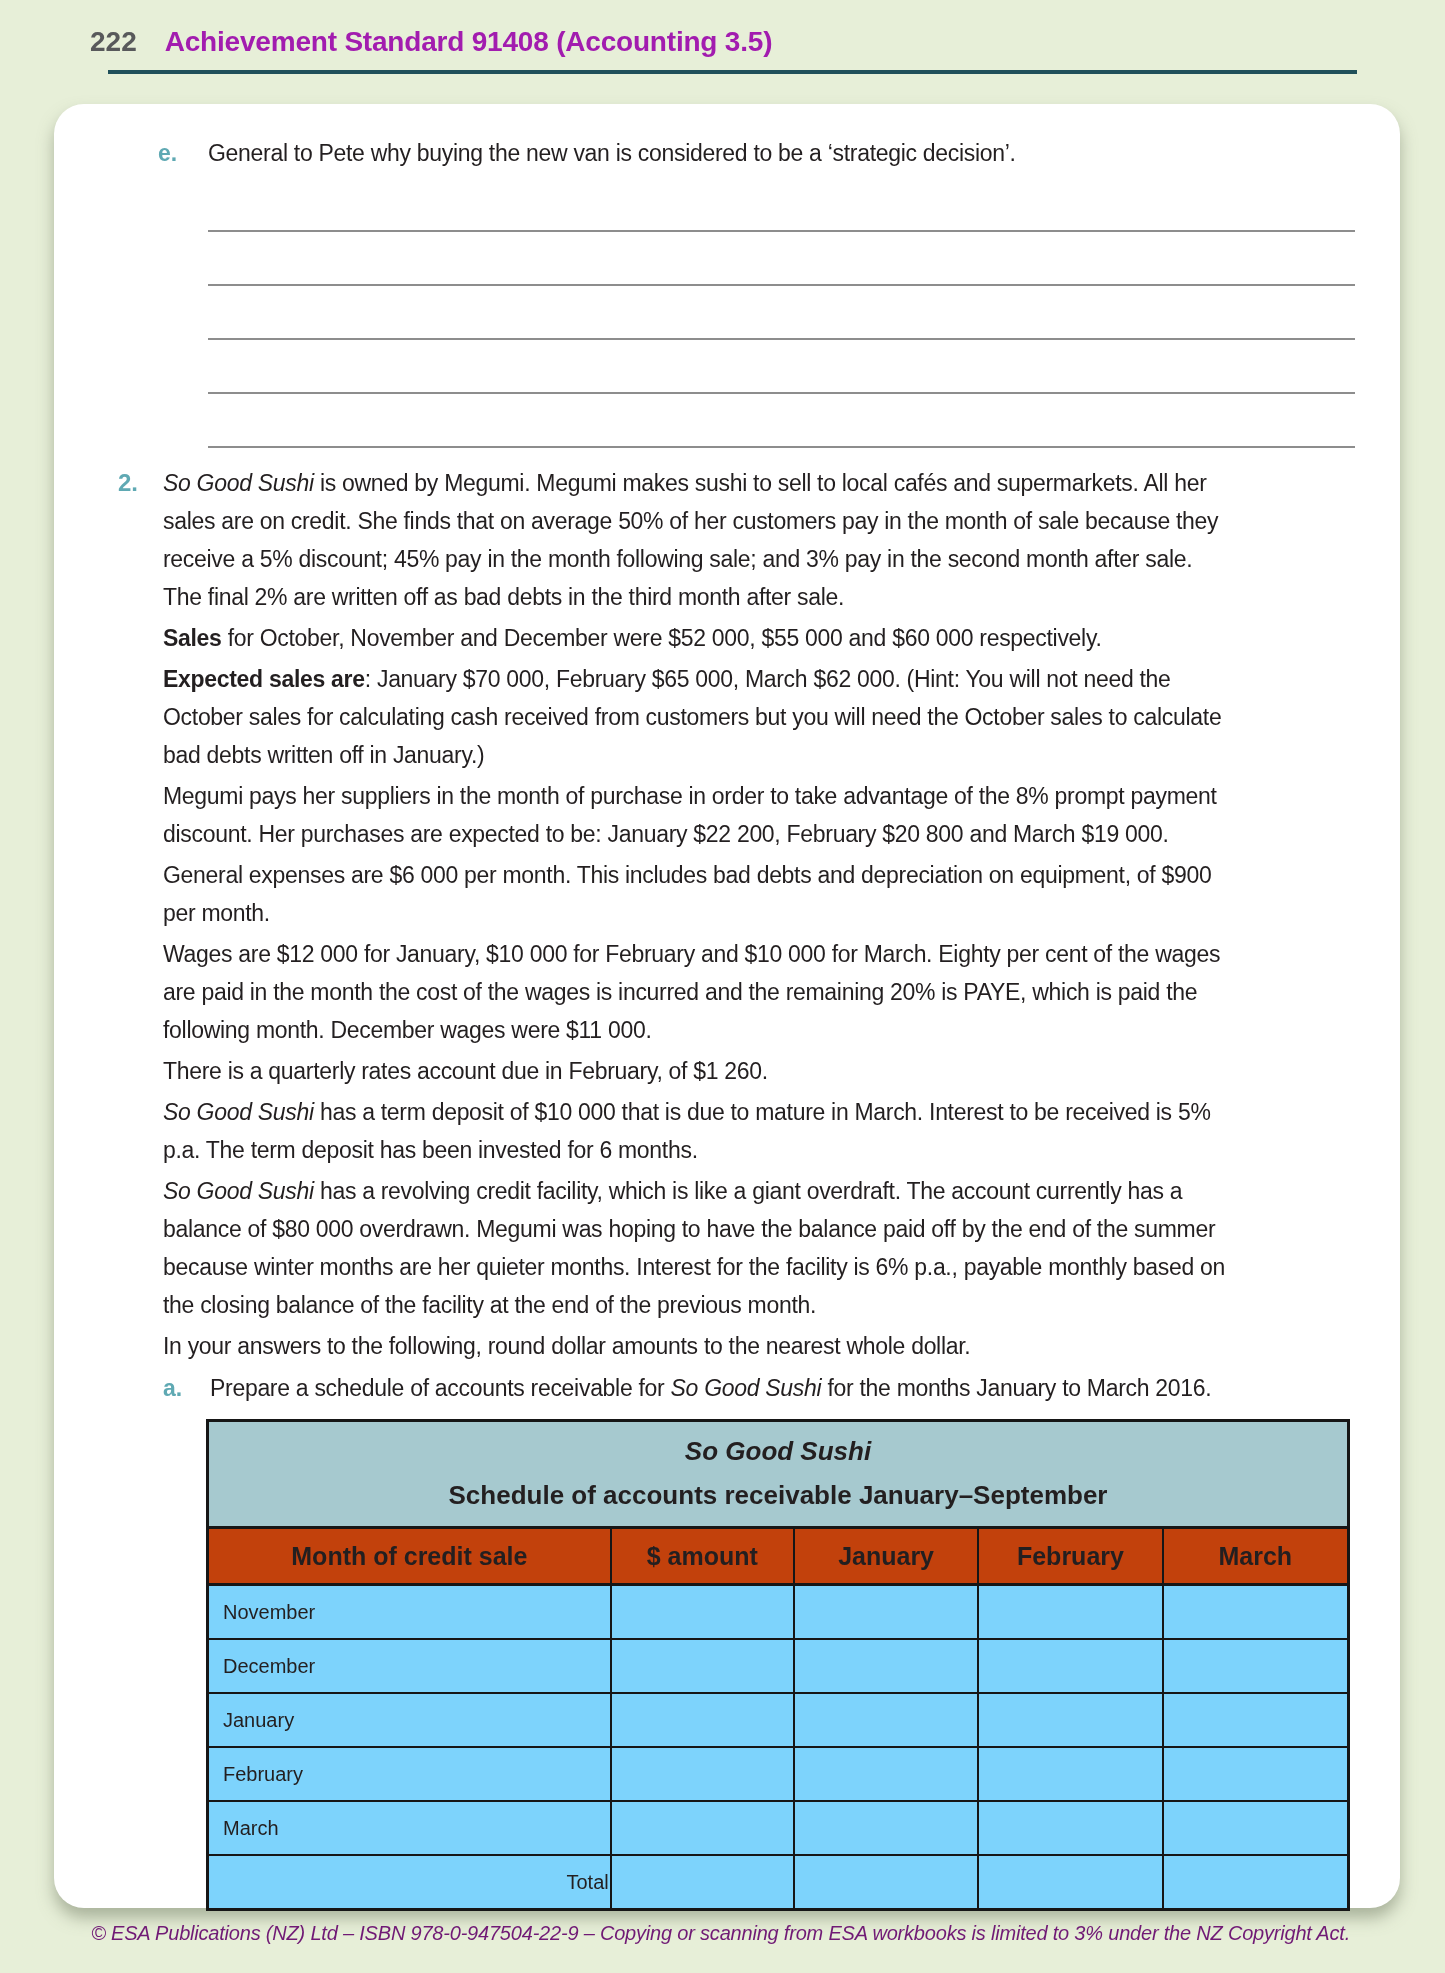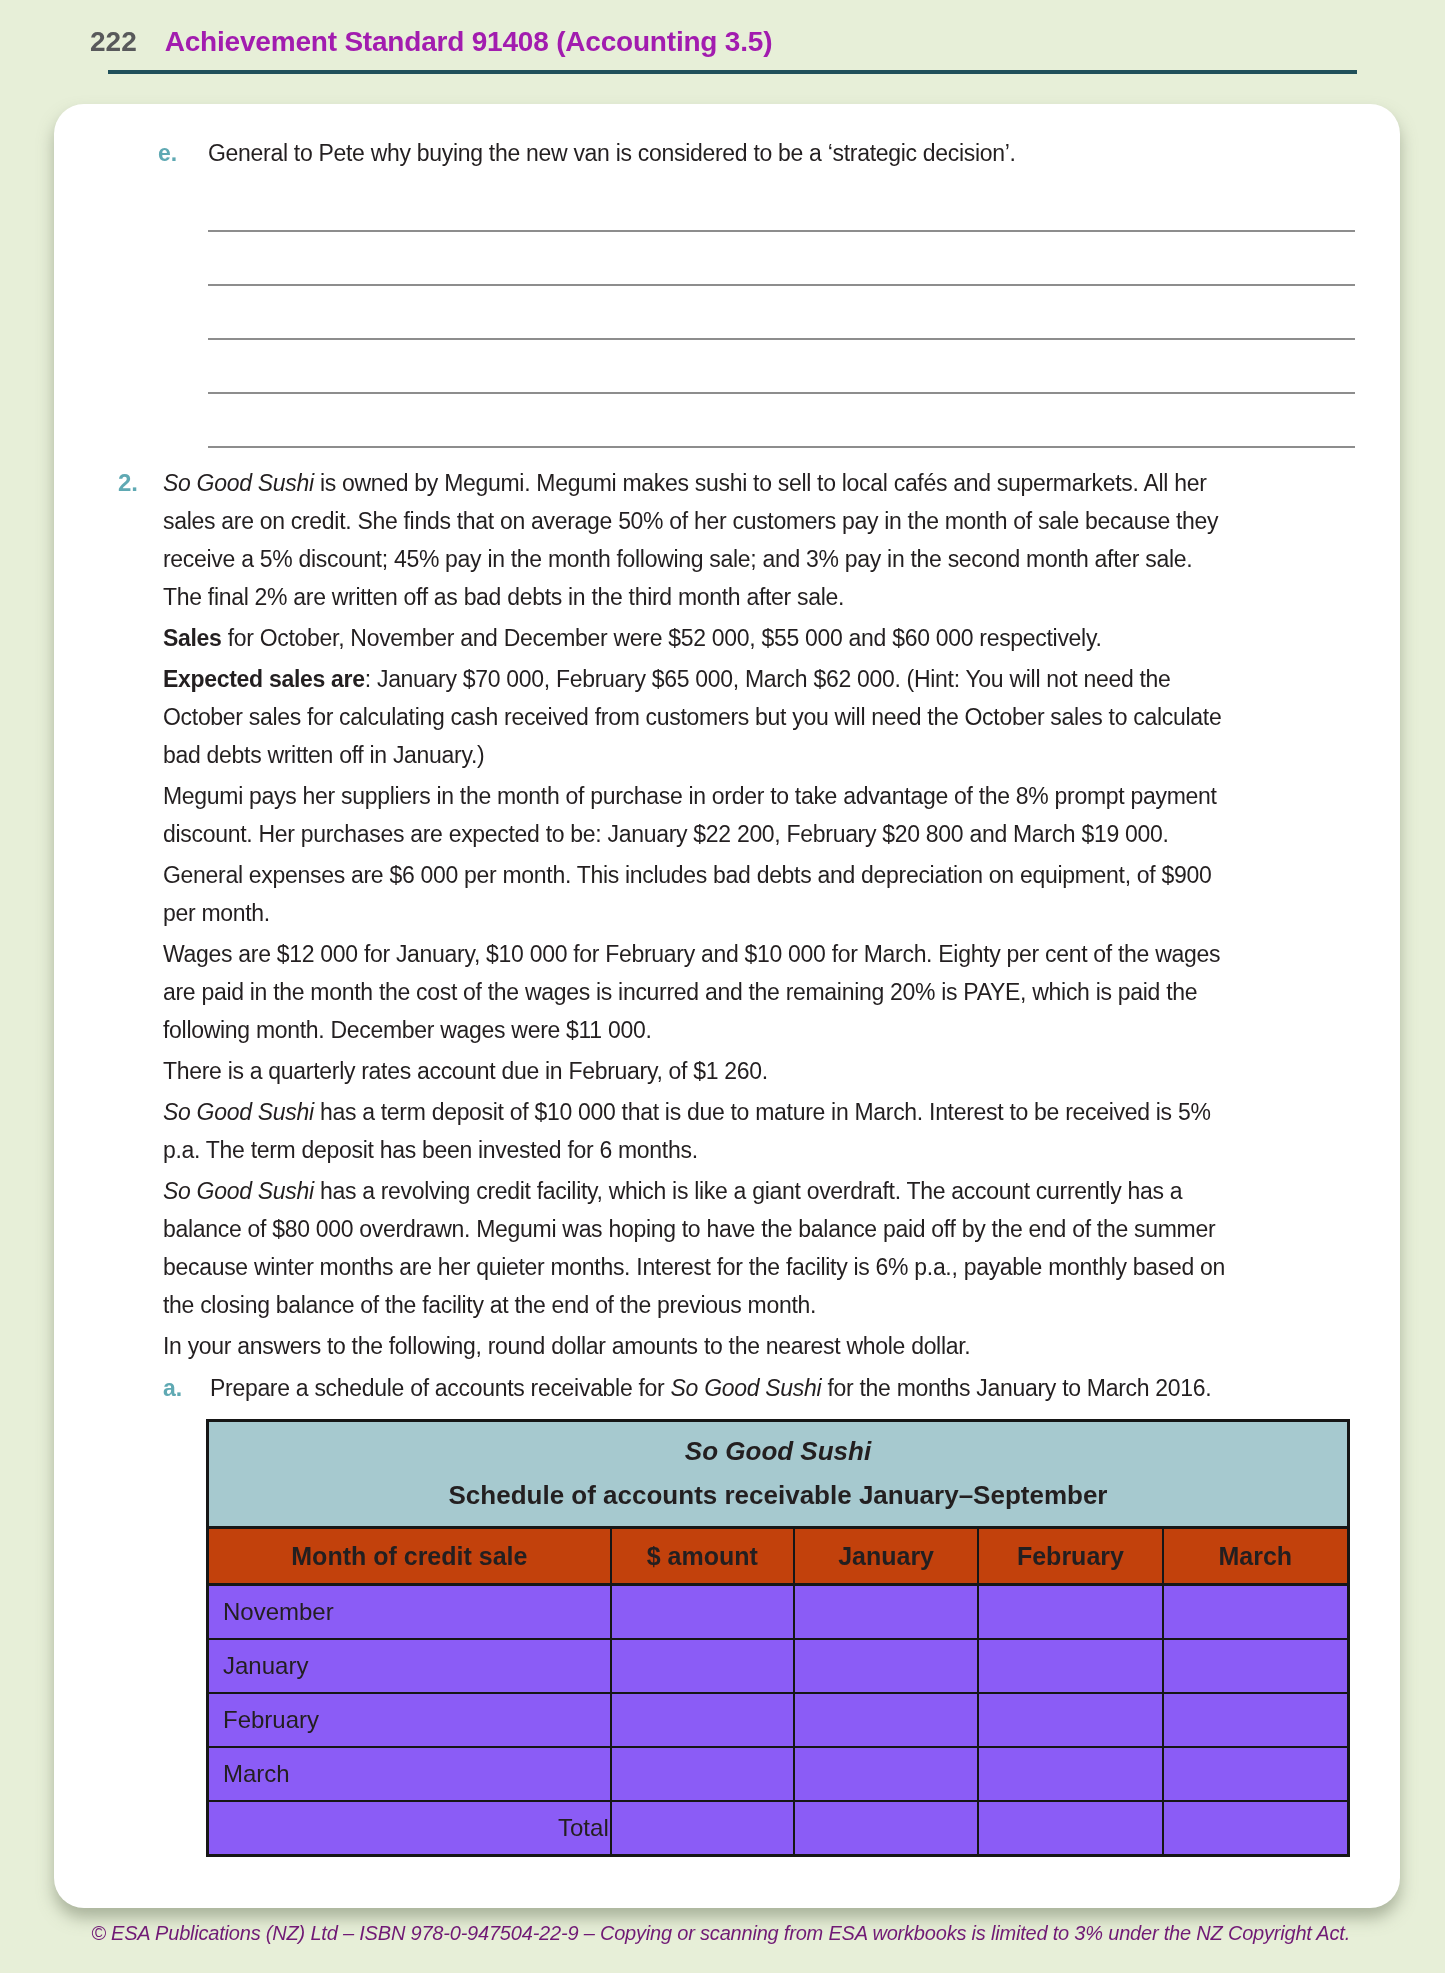--- a/index.html
+++ b/index.html
@@ -40,21 +40,21 @@
   
   .table-wrap{margin:12px 5px 0 43px;border:3px solid #161616;background:#fff;}
   .t-title{background:#a6c9cf;border-bottom:3px solid #161616;text-align:center;padding:12px 0 14px;}
   .t-title .t1{font-weight:bold;font-style:italic;font-size:26px;line-height:34px;}
   .t-title .t2{font-weight:bold;font-size:26px;line-height:34px;margin-top:10px;}
   table{border-collapse:collapse;width:100%;table-layout:fixed;}
   th{background:#c2410c;font-size:25px;font-weight:bold;height:52px;
      border:2px solid #161616;border-top:0;border-bottom:3px solid #161616;text-align:center;}
   th:first-child,td:first-child{border-left:0;}
   th:last-child,td:last-child{border-right:0;}
-  td{height:50px;border:2px solid #161616;font-size:24px;background:#8b5cf6;margin-left:20px;}
+  td{height:50px;border:2px solid #161616;font-size:20px;background:#7dd3fc;margin-left:20px;}
   td.rlabel{padding-left:14px;text-align:left;}
   tbody tr:last-child td{border-bottom:0;text-align:right;}
   
   .copyright{margin:14px 95px 0 0;text-align:right;font-style:italic;
     font-size:20px;color:#701a75;letter-spacing:-0.2px;}
 </style>
 </head>
 <body>
 
 <div>
@@ -146,20 +146,27 @@
             </thead>
             <tbody>
               <tr>
                 <td class="rlabel">November</td>
                 <td></td>
                   <td></td>
                   <td></td>
                   <td></td>
               </tr>
               <tr>
+                <td class="rlabel">December</td>
+                <td></td>
+                  <td></td>
+                  <td></td>
+                  <td></td>
+              </tr>
+              <tr>
                 <td class="rlabel">January</td>
                 <td></td>
                   <td></td>
                   <td></td>
                   <td></td>
               </tr>
               <tr>
                 <td class="rlabel">February</td>
                 <td></td>
                   <td></td>

